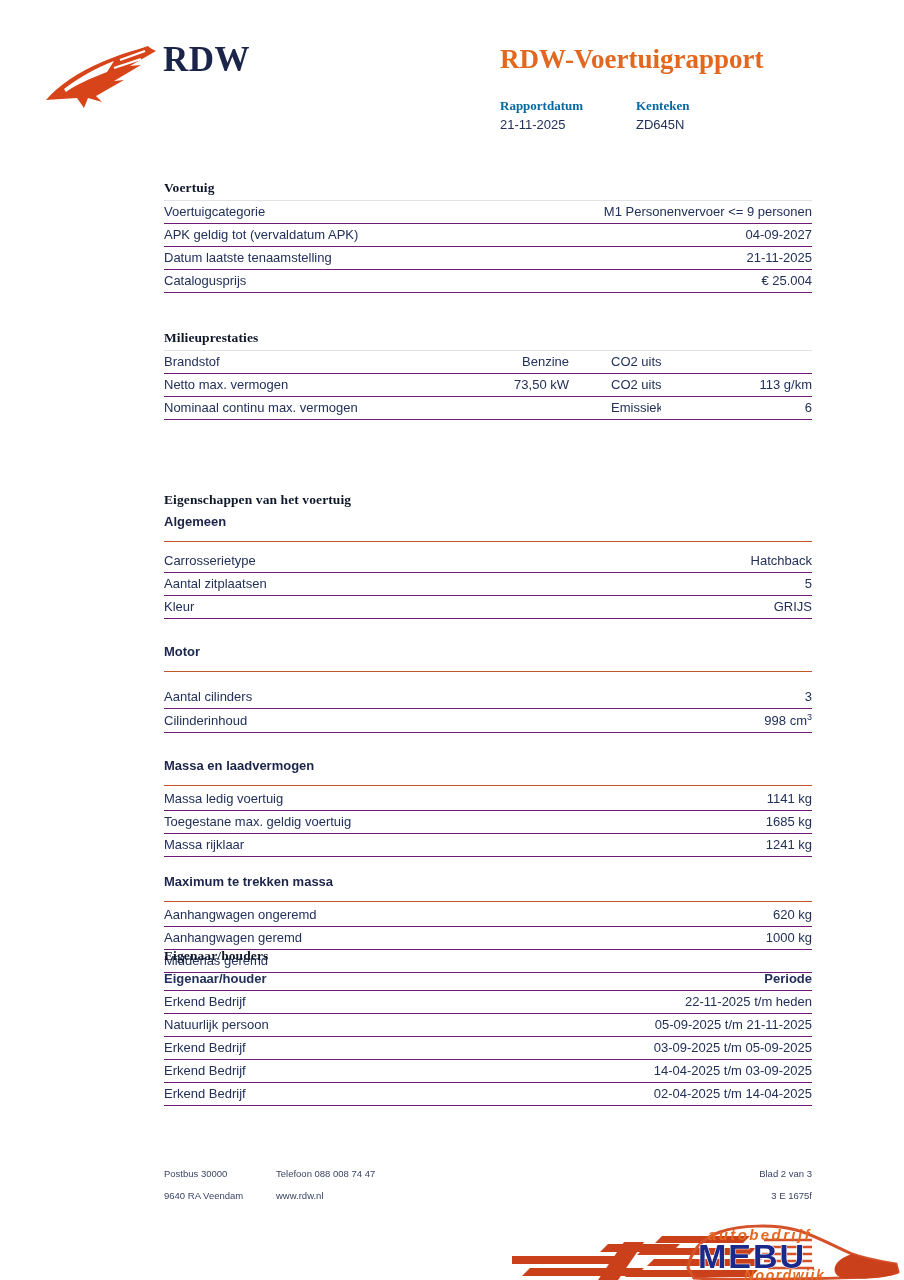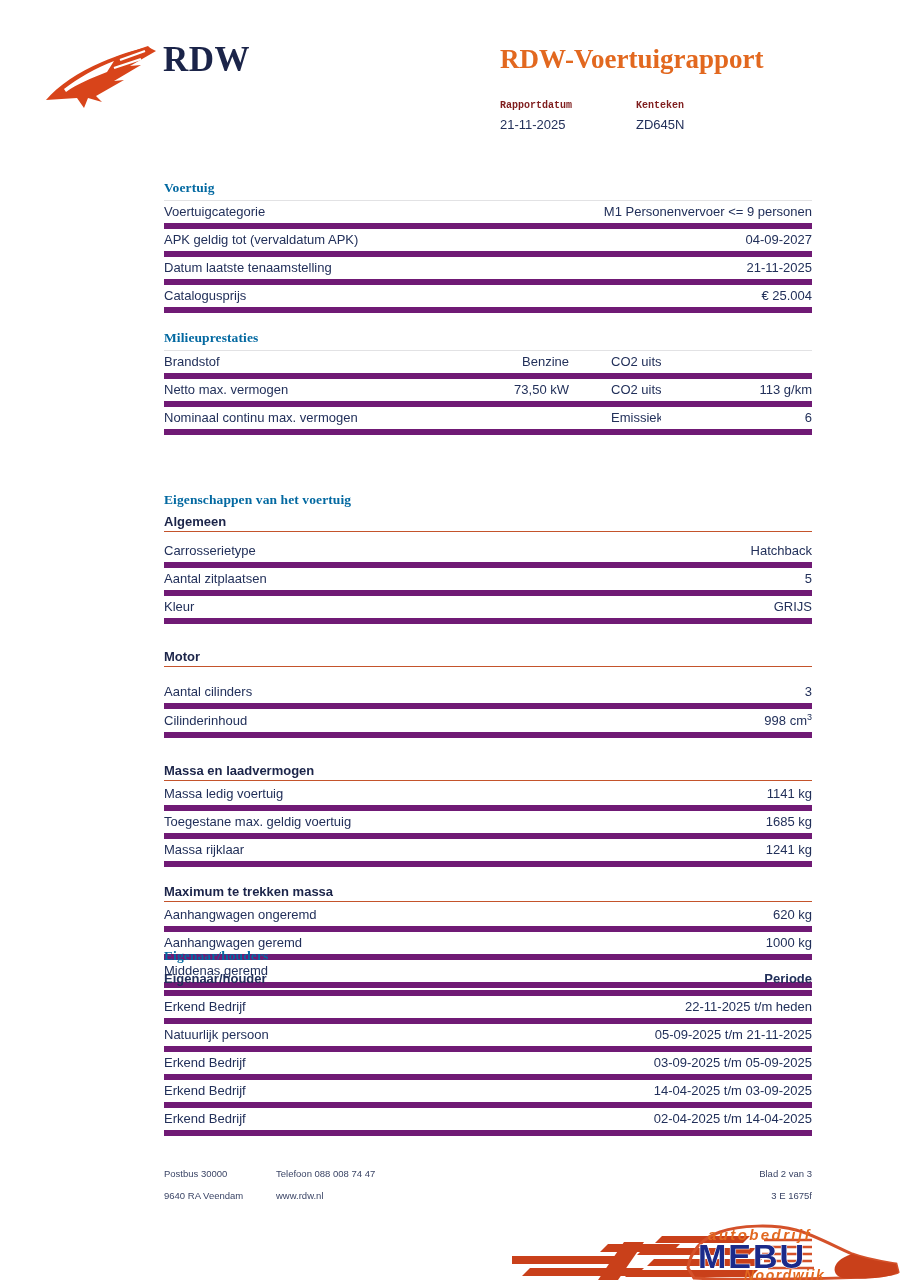--- a/index.html
+++ b/index.html
@@ -58,69 +58,69 @@
     position: absolute;
     left: 500px; top: 96px;
     width: 330px;
   }
   .meta-col {
     display: inline-block;
     vertical-align: top;
   }
   .meta-col.c1 { width: 136px; }
   .meta-label {
-    font-family: Liberation Mono, monospace;
-    font-weight: bold;
-    font-size: 10px;
-    color: #7f1d1d;
+    font-family: Liberation Serif, serif;
+    font-weight: bold;
+    font-size: 13px;
+    color: #0369a1;
     line-height: 19px;
   }
   .meta-value {
     font-family: "Liberation Sans", sans-serif;
     font-size: 13px;
     color: #22305a;
     line-height: 19px;
   }
 
   
   .content {
     position: absolute;
     left: 164px;
     width: 648px;
   }
 
   .sec-title {
     font-family: "Liberation Serif", serif;
     font-weight: bold;
     font-size: 13.5px;
-    color: #0369a1;
+    color: #0f172a;
     margin: 0 0 4px 0;
     letter-spacing: 0.1px;
   }
   .sub-title {
     font-family: "Liberation Sans", sans-serif;
     font-weight: bold;
     font-size: 13px;
     color: #1b2449;
     margin: 0;
-    padding-bottom: 2px;
+    padding-bottom: 12px;
     border-bottom: 1.4px solid #c4532b;
   }
 
   table.rows {
     width: 100%;
     border-collapse: collapse;
     table-layout: fixed;
   }
   table.rows td {
     font-family: "Liberation Sans", sans-serif;
     font-size: 13px;
     color: #22305a;
     padding: 3px 0 4px 0;
-    border-bottom: 6px solid #701a75;
+    border-bottom: 1px solid #701a75;
     vertical-align: bottom;
     white-space: nowrap;
     overflow: hidden;
   }
   table.rows td.val { text-align: right; }
 
   
   table.rows.topline { border-top: 1px solid #e2e2e4; }
 
   .c-lbl1 { width: 300px; }

